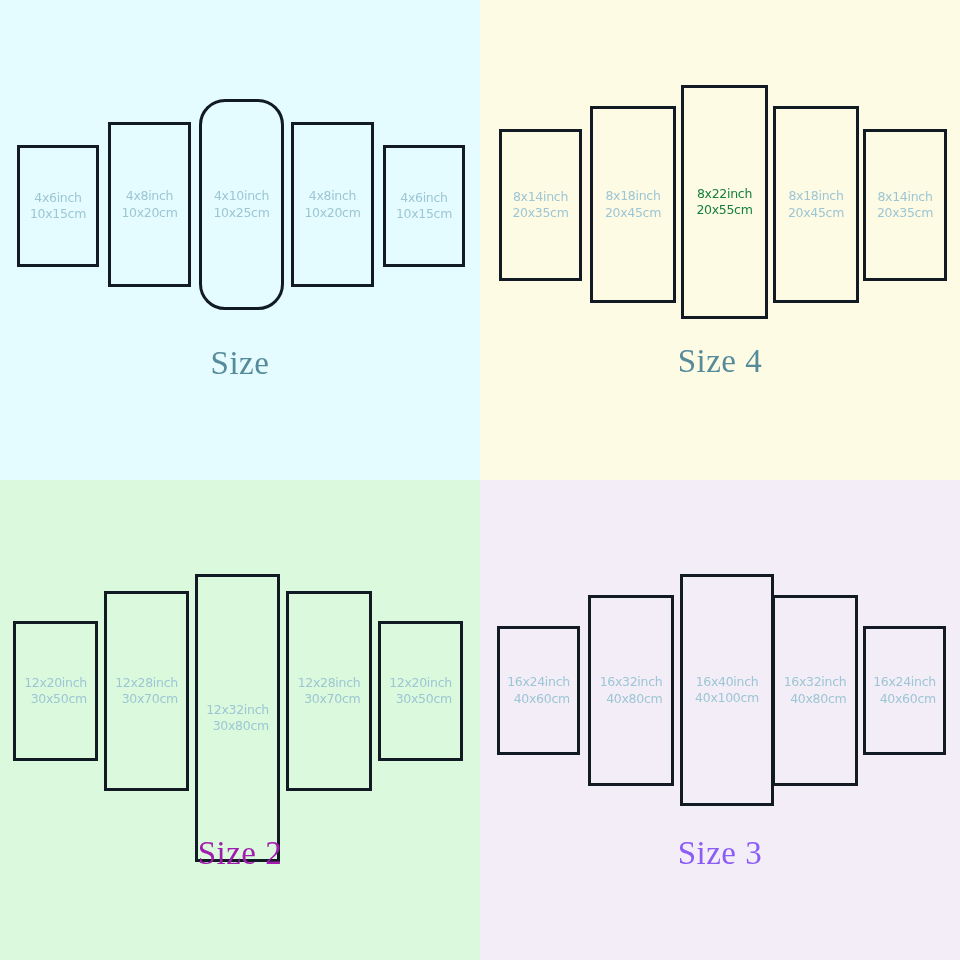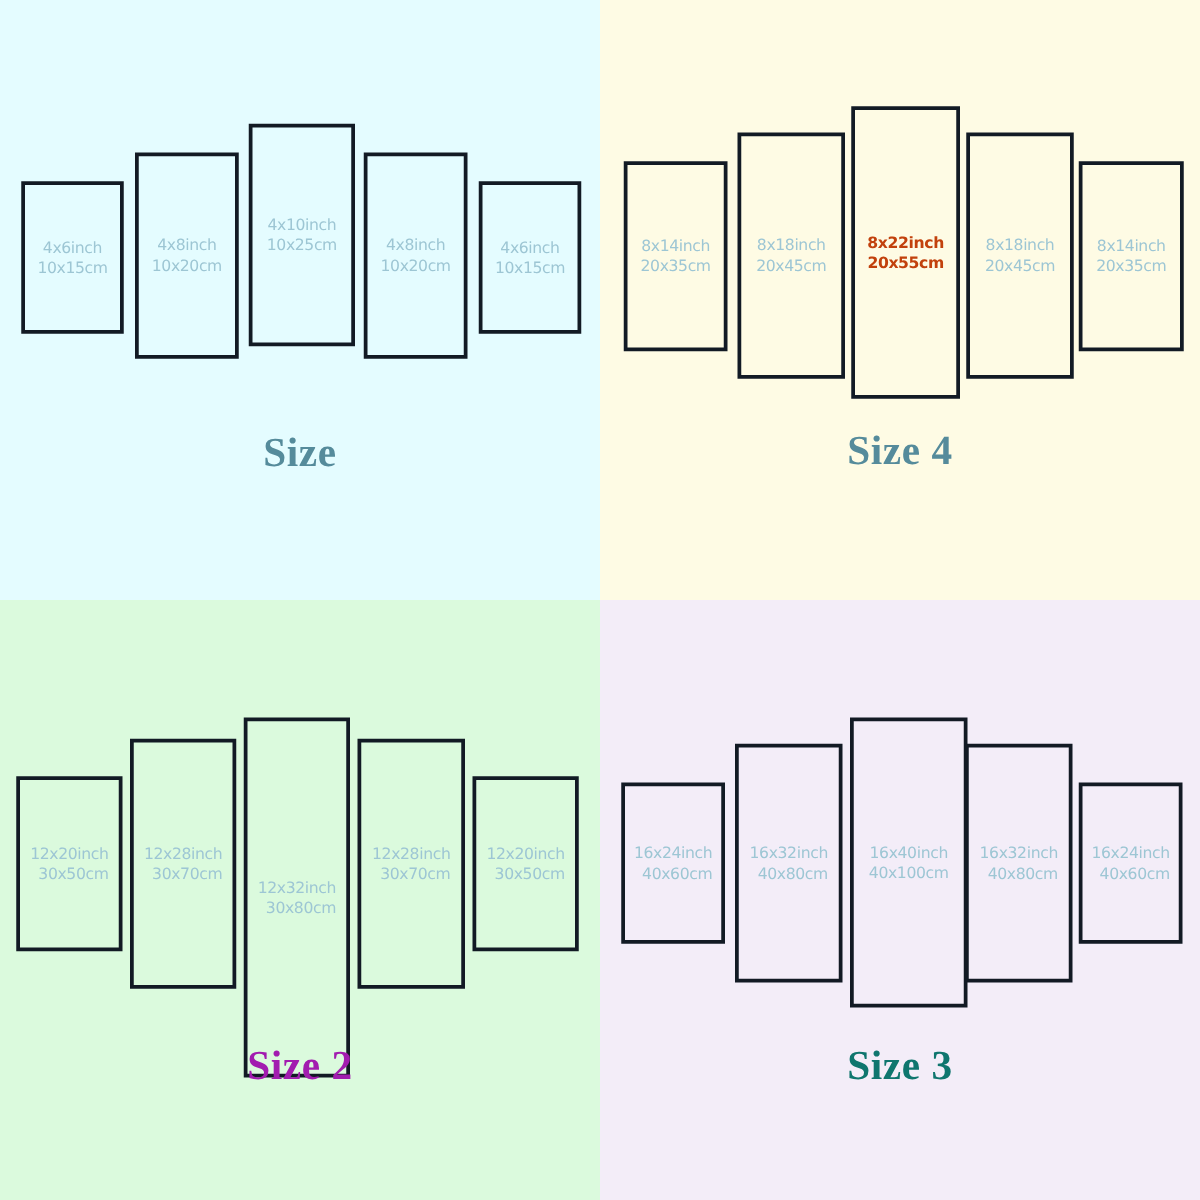--- a/index.html
+++ b/index.html
@@ -55,60 +55,60 @@
   .panel-label .ln2 {
     display: block;
     text-align: right;
   }
   .quad-title {
     position: absolute;
     left: 0;
     width: 480px;
     text-align: center;
     font-family: "Liberation Serif", "DejaVu Serif", serif;
-    font-weight: bold;
+    font-weight: normal;
     font-size: 33px;
     letter-spacing: 0.5px;
     color: #558b9b;
   }
 </style>
 </head>
 <body>
 
 <div id="board">
     <div class="quadrant" style="background: rgb(228, 252, 255);">
       <div class="panel-stage">
         <div class="panel" style="left: 17px; top: 145px; width: 82px; height: 122px; border-color: rgb(18, 26, 36);">
           <div class="panel-label" style="color: rgb(157, 198, 212);"><span>4x6inch</span><span class="ln2">10x15cm</span></div>
         </div>
         <div class="panel" style="left: 108px; top: 122px; width: 83px; height: 165px; border-color: rgb(18, 26, 36);">
           <div class="panel-label" style="color: rgb(157, 198, 212);"><span>4x8inch</span><span class="ln2">10x20cm</span></div>
         </div>
-        <div class="panel" style="left: 199px; top: 99px; width: 85px; height: 178px; border-color: rgb(18, 26, 36);">
+        <div class="panel" style="left: 199px; top: 99px; width: 85px; height: 211px; border-color: rgb(18, 26, 36); border-radius: 26px;">
           <div class="panel-label" style="color: rgb(157, 198, 212);"><span>4x10inch</span><span class="ln2">10x25cm</span></div>
         </div>
         <div class="panel" style="left: 291px; top: 122px; width: 83px; height: 165px; border-color: rgb(18, 26, 36);">
           <div class="panel-label" style="color: rgb(157, 198, 212);"><span>4x8inch</span><span class="ln2">10x20cm</span></div>
         </div>
         <div class="panel" style="left: 383px; top: 145px; width: 82px; height: 122px; border-color: rgb(18, 26, 36);">
           <div class="panel-label" style="color: rgb(157, 198, 212);"><span>4x6inch</span><span class="ln2">10x15cm</span></div>
         </div>
       </div>
       <div class="quad-title" style="top: 345px; color: rgb(85, 139, 155);">Size</div>
     </div>
     <div class="quadrant" style="background: rgb(254, 251, 228);">
       <div class="panel-stage">
         <div class="panel" style="left: 19px; top: 129px; width: 83px; height: 152px; border-color: rgb(18, 26, 36);">
           <div class="panel-label" style="color: rgb(157, 198, 212);"><span>8x14inch</span><span class="ln2">20x35cm</span></div>
         </div>
         <div class="panel" style="left: 110px; top: 106px; width: 86px; height: 197px; border-color: rgb(18, 26, 36);">
           <div class="panel-label" style="color: rgb(157, 198, 212);"><span>8x18inch</span><span class="ln2">20x45cm</span></div>
         </div>
         <div class="panel" style="left: 201px; top: 85px; width: 87px; height: 234px; border-color: rgb(18, 26, 36);">
-          <div class="panel-label" style="color: #c2410c; font-weight: bold;"><span>8x22inch</span><span class="ln2">20x55cm</span></div>
+          <div class="panel-label" style="color: #15803d;"><span>8x22inch</span><span class="ln2">20x55cm</span></div>
         </div>
         <div class="panel" style="left: 293px; top: 106px; width: 86px; height: 197px; border-color: rgb(18, 26, 36);">
           <div class="panel-label" style="color: rgb(157, 198, 212);"><span>8x18inch</span><span class="ln2">20x45cm</span></div>
         </div>
         <div class="panel" style="left: 383px; top: 129px; width: 84px; height: 152px; border-color: rgb(18, 26, 36);">
           <div class="panel-label" style="color: rgb(157, 198, 212);"><span>8x14inch</span><span class="ln2">20x35cm</span></div>
         </div>
       </div>
       <div class="quad-title" style="top: 343px; color: rgb(85, 139, 155);">Size 4</div>
     </div>
@@ -143,15 +143,15 @@
         <div class="panel" style="left: 200px; top: 94px; width: 94px; height: 232px; border-color: rgb(18, 26, 36);">
           <div class="panel-label" style="color: rgb(157, 198, 212);"><span>16x40inch</span><span class="ln2">40x100cm</span></div>
         </div>
         <div class="panel" style="left: 292px; top: 115px; width: 86px; height: 191px; border-color: rgb(18, 26, 36);">
           <div class="panel-label" style="color: rgb(157, 198, 212);"><span>16x32inch</span><span class="ln2">40x80cm</span></div>
         </div>
         <div class="panel" style="left: 383px; top: 146px; width: 83px; height: 129px; border-color: rgb(18, 26, 36);">
           <div class="panel-label" style="color: rgb(157, 198, 212);"><span>16x24inch</span><span class="ln2">40x60cm</span></div>
         </div>
       </div>
-      <div class="quad-title" style="top: 355px; color: #0f766e;">Size 3</div>
+      <div class="quad-title" style="top: 355px; color: #8b5cf6;">Size 3</div>
     </div>
   </div>
 
 </body></html>

